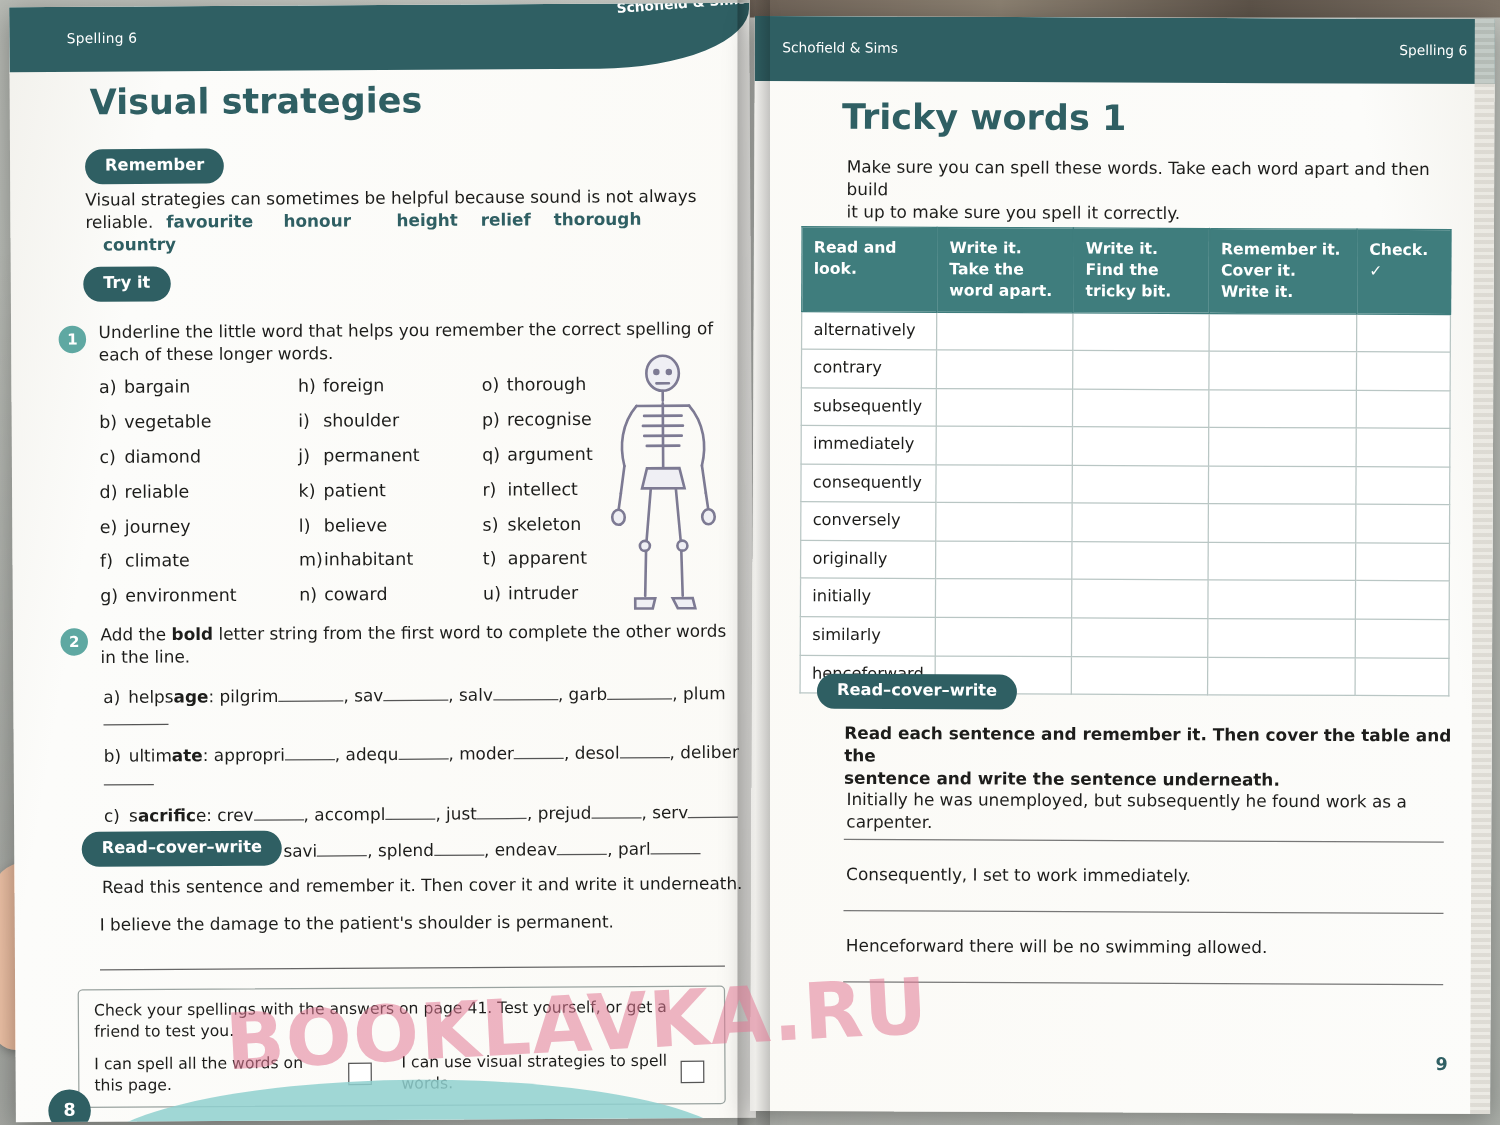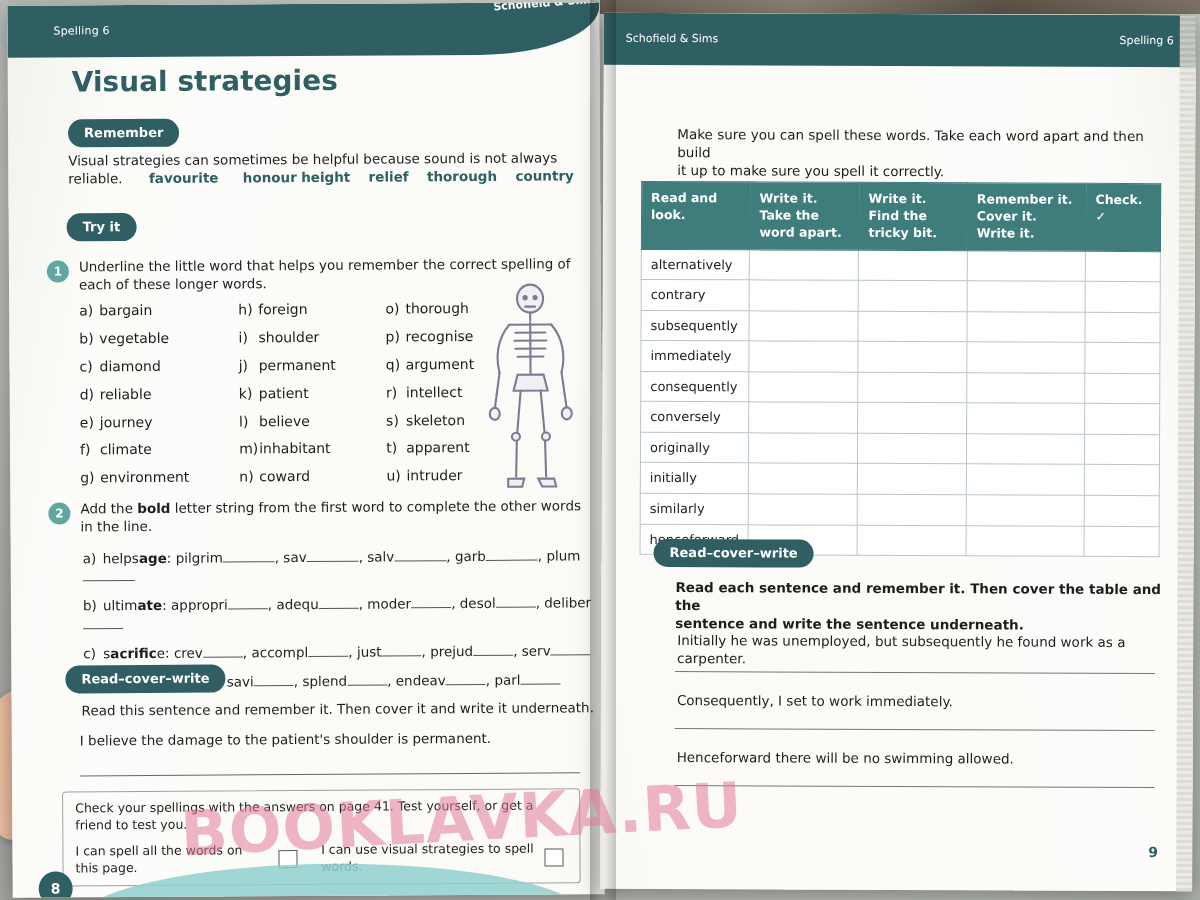--- a/index.html
+++ b/index.html
@@ -159,23 +159,23 @@
   <div class="content">
 
     <h1 class="title" style="position:absolute;left:64px;top:58px;">Visual strategies</h1>
 
     <div style="position:absolute;left:60px;top:114px;">
       <span class="pill">Remember</span>
     </div>
     <div style="position:absolute;left:60px;top:146px;width:520px;" class="body-text">
       <span>Visual strategies can sometimes be helpful because sound is not always</span><br>
       <span>reliable.</span>
-      <span class="bold teal" style="margin-left:22px">favourite</span>
+      <span class="bold teal" style="margin-left:6px">favourite</span>
       <span class="bold teal" style="margin-left:20px">honour</span>
-      <span class="bold teal" style="margin-left:0">height</span>
+      <span class="bold teal" style="margin-left:32px">height</span>
       <span class="bold teal" style="margin-left:14px">relief</span>
       <span class="bold teal" style="margin-left:14px">thorough</span>
       <span class="bold teal" style="margin-left:14px">country</span>
     </div>
 
     <div style="position:absolute;left:58px;top:208px;">
       <span class="pill">Try it</span>
     </div>
 
     <div style="position:absolute;left:38px;top:254px;">
@@ -288,20 +288,21 @@
 </div>
 
 <div class="page right-page">
   <div class="hdr right-hdr">
     <span>Schofield &amp; Sims</span>
     <span>Spelling 6</span>
   </div>
   <div class="page-edge"></div>
 
   <div class="content">
+    <h1 class="title" style="position:absolute;left:70px;top:62px;">Tricky words 1</h1>
 
     <div class="body-text" style="position:absolute;left:74px;top:112px;width:490px;">
       <span>Make sure you can spell these words. Take each word apart and then build</span><br>
       <span>it up to make sure you spell it correctly.</span>
     </div>
 
     <div style="position:absolute;left:38px;top:168px;">
       <table class="tricky">
         <thead>
           <tr>

